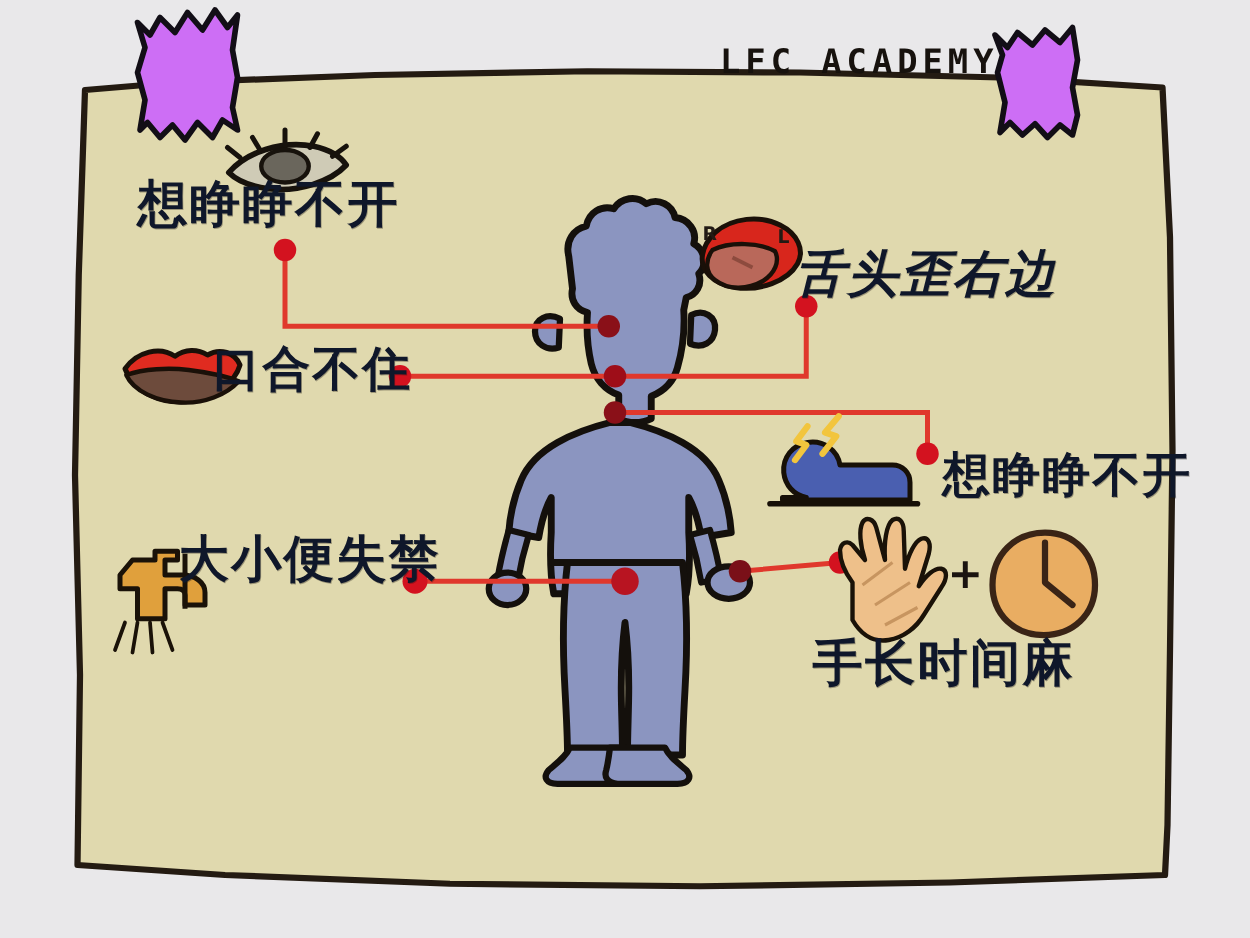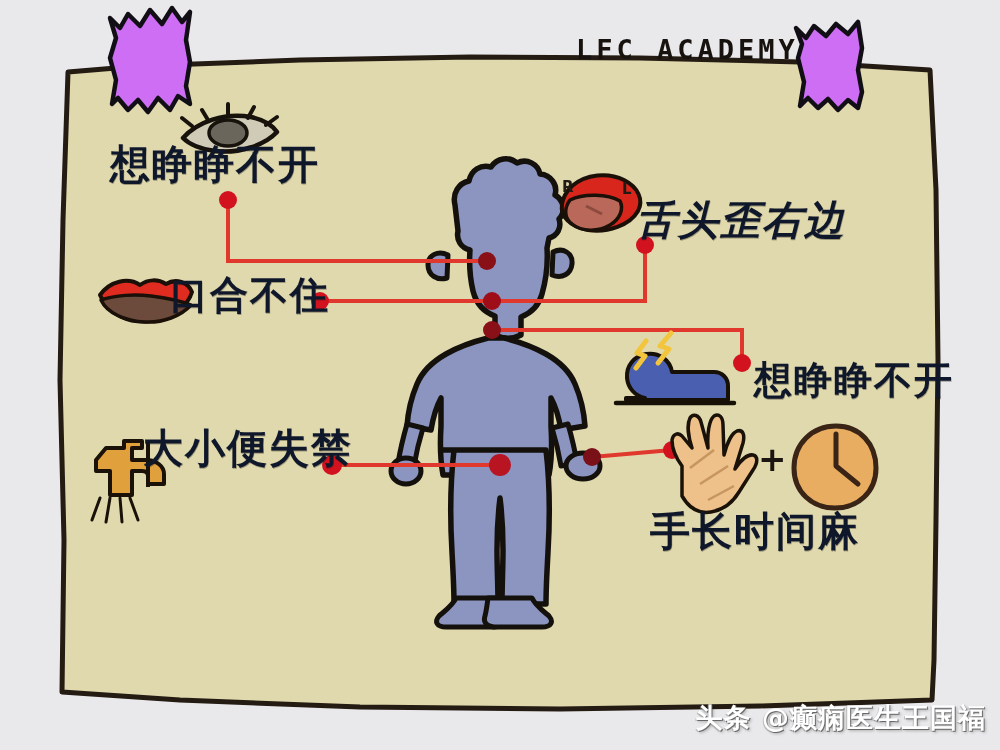--- a/index.html
+++ b/index.html
@@ -266,15 +266,14 @@
   <div class="lbl" style="left:636px;top:200px;font-size:40px;font-style:italic;">舌头歪右边</div>
 
   <div class="lbl" style="left:754px;top:361px;font-size:38px;">想睁睁不开</div>
 
   <div class="lbl" style="left:143px;top:428px;font-size:40px;">大小便失禁</div>
 
   <div class="plus" style="left:758px;top:442px;">+</div>
 
   <div class="lbl" style="left:650px;top:511px;font-size:40px;">手长时间麻</div>
 
-  <div id="watermark">头条 @癫痫医生王国福</div>
 
 </div>
 
 </body></html>

